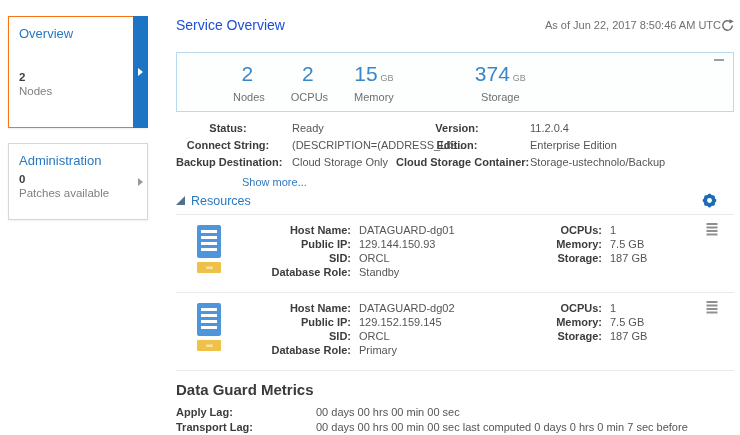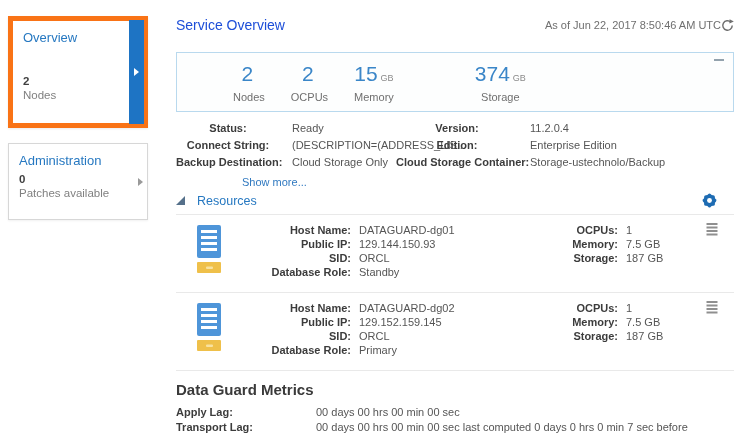--- a/index.html
+++ b/index.html
@@ -7,21 +7,21 @@
   body {
     width:740px; height:435px; overflow:hidden;
     background:#fff; color:#555;
     font-family:"Liberation Sans", sans-serif; font-size:11px;
   }
   .page { display:flex; width:740px; }
 
   
   .sidebar { width:156px; flex:none; padding:16px 0 0 8px; }
   .card { position:relative; width:140px; background:#fff; }
-  .card.selected { height:112px; border:5px solid #f97316; box-shadow:0 1px 2px rgba(0,0,0,.08); }
+  .card.selected { height:112px; border:1px solid #f97316; box-shadow:0 1px 2px rgba(0,0,0,.08); }
   .card.plain { height:77px; border:1px solid #d7d7d7; margin-top:15px; box-shadow:0 1px 2px rgba(0,0,0,.06); }
   .card-title { color:#2678c1; font-size:13px; padding:9px 10px 0; }
   .card-count { color:#3f3f3f; font-weight:bold; font-size:11.5px; padding:0 10px; }
   .card-label { color:#808080; font-size:11.5px; padding:2px 10px 0; }
   .gap-lg { margin-top:30px; }
   .gap-sm { margin-top:5px; }
   .card-strip {
     position:absolute; top:-1px; right:-1px; bottom:-1px; width:15px;
     background:#1e74c4; display:flex; align-items:center; justify-content:center;
   }
@@ -45,30 +45,30 @@
   .m-label { font-size:11px; color:#6f6f6f; margin-top:1px; }
   .minimize-btn { position:absolute; top:6px; right:9px; width:10px; height:2px; background:#93a2ad; cursor:pointer; }
 
   .details { margin-top:10px; display:grid; grid-template-columns:104px 116px 122px 1fr;
              row-gap:4px; line-height:13px; }
   .dlabel { font-weight:bold; color:#3c3c3c; text-align:center; white-space:nowrap; }
   .dvalue { color:#555; padding-left:12px; white-space:nowrap; }
   .show-more { color:#3079c0; margin:7px 0 0 66px; cursor:pointer; width:70px; }
 
   .res-header { display:flex; align-items:center; margin-top:4px; padding-bottom:5px; border-bottom:1px solid #e9e9e9; }
-  .res-title { color:#2678c1; font-size:12.5px; margin-left:12px; }
+  .res-title { color:#2678c1; font-size:12.5px; margin-left:6px; }
   .gear { margin-left:auto; margin-right:16px; cursor:pointer; line-height:0; }
   .expand-tri { line-height:0; cursor:pointer; }
 
   .res-item { position:relative; display:flex; padding:8px 0 14px; border-bottom:1px solid #e9e9e9; }
   .res-icon { flex:none; width:30px; margin-left:18px; line-height:0; }
   .res-fields { display:grid; grid-template-columns:127px auto; row-gap:2px; line-height:12px; margin-top:1px; }
   .rlabel { font-weight:bold; color:#3c3c3c; text-align:right; white-space:nowrap; }
   .rvalue { color:#555; padding-left:8px; white-space:nowrap; }
-  .res-stats { position:absolute; left:380px; top:9px; display:grid; grid-template-columns:62px auto; row-gap:2px; line-height:12px; }
+  .res-stats { position:absolute; left:364px; top:9px; display:grid; grid-template-columns:62px auto; row-gap:2px; line-height:12px; }
   .res-menu { position:absolute; right:16px; top:8px; cursor:pointer; line-height:0; }
 
   .dg-title { margin-top:10px; font-weight:bold; color:#3a3a3a; font-size:15px; }
   .dg-rows { margin-top:8px; display:grid; grid-template-columns:140px 1fr; row-gap:2px; line-height:13px; }
   .dg-label { font-weight:bold; color:#3c3c3c; white-space:nowrap; }
   .dg-value { color:#555; white-space:nowrap; }
 </style>
 </head>
 <body>
 

